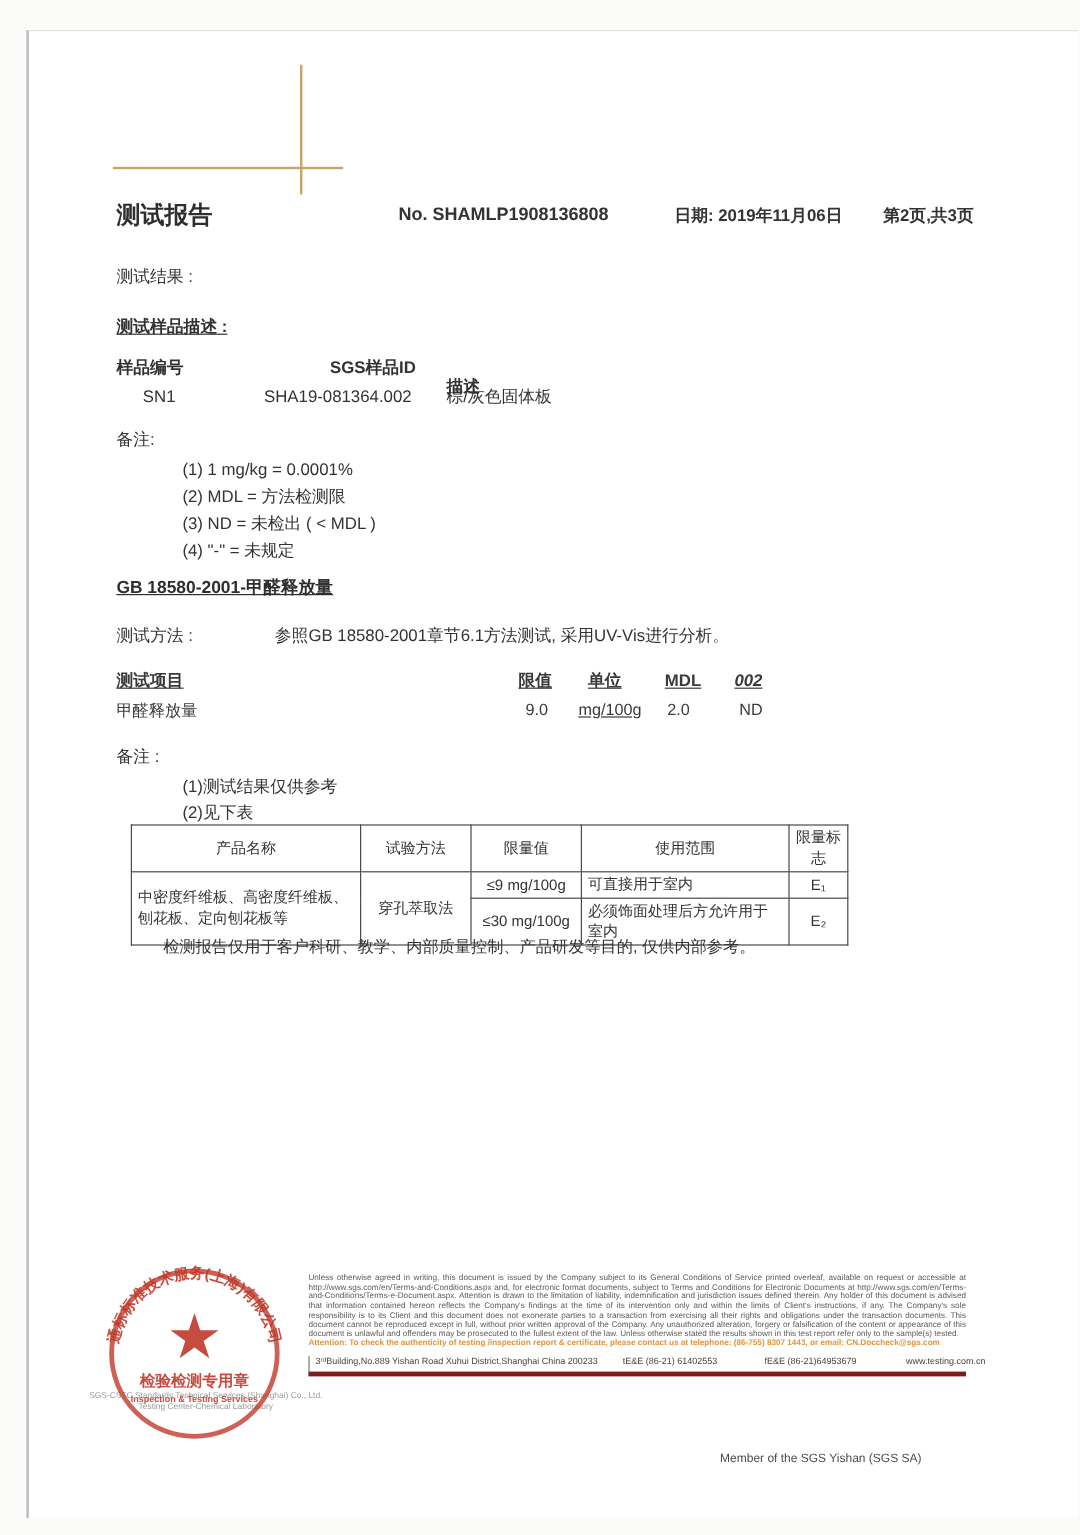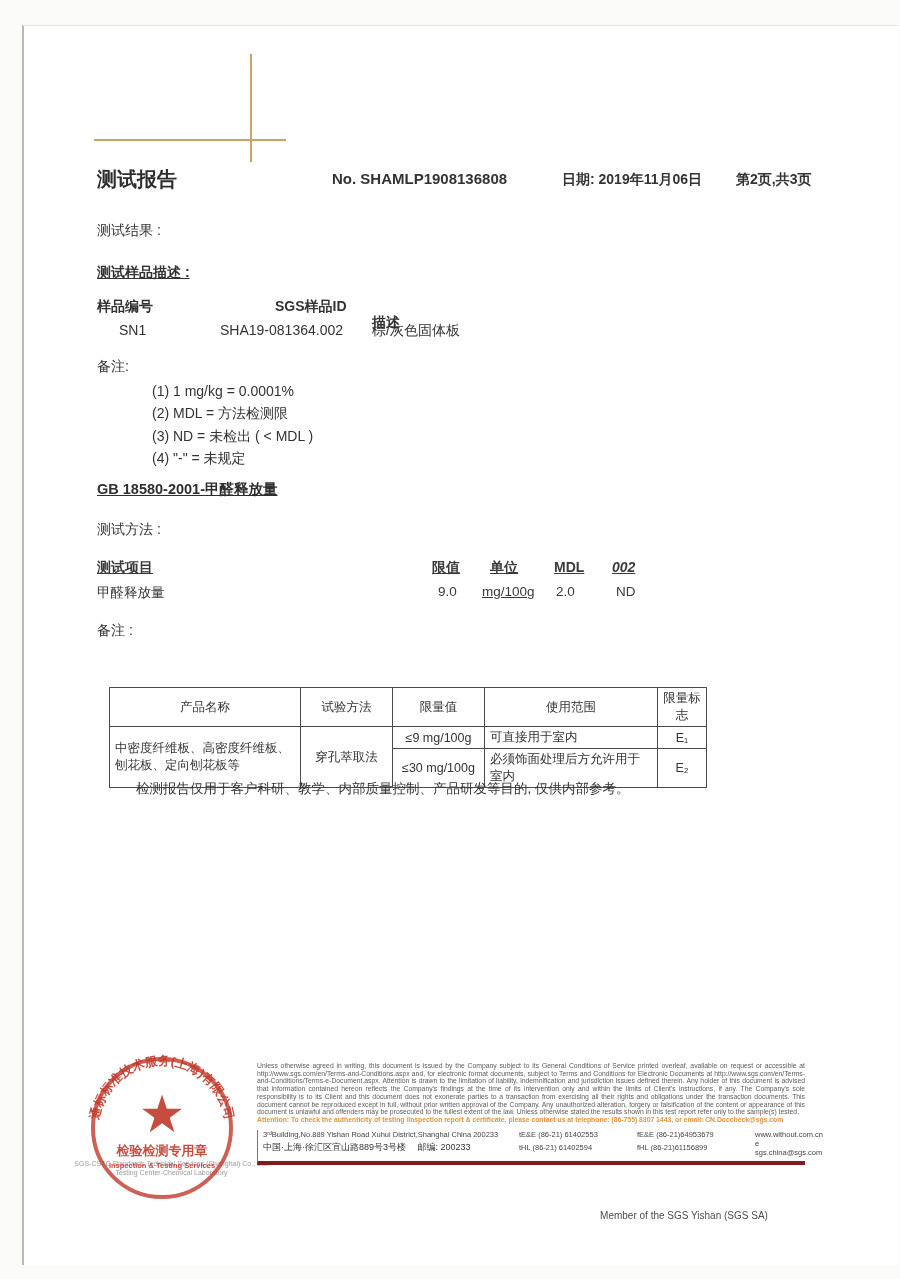--- a/index.html
+++ b/index.html
@@ -77,33 +77,38 @@
   <div class="abs label" style="left:73px; top:332px;">备注:</div>
   <div class="abs notes" style="left:128px; top:354px;">
     <div>(1) 1 mg/kg = 0.0001%</div>
     <div>(2) MDL = 方法检测限</div>
     <div>(3) ND = 未检出 ( &lt; MDL )</div>
     <div>(4) "-" = 未规定</div>
   </div>
 
   <div class="abs gb-heading" style="left:73px; top:454px;">GB 18580-2001-甲醛释放量</div>
   <div class="abs label" style="left:73px; top:495px;">测试方法 :</div>
+  <div class="abs label" style="left:205px; top:495px;">参照GB 18580-2001章节6.1方法测试, 采用UV-Vis进行分析。</div>
 
   <div class="abs rt-head" style="left:73px; top:533px;">测试项目</div>
   <div class="abs rt-head" style="left:408px; top:533px;">限值</div>
   <div class="abs rt-head" style="left:466px; top:533px;">单位</div>
   <div class="abs rt-head" style="left:530px; top:533px;">MDL</div>
   <div class="abs rt-head it" style="left:588px; top:533px;">002</div>
   <div class="abs rt-cell" style="left:73px; top:558px;">甲醛释放量</div>
   <div class="abs rt-cell" style="left:414px; top:558px;">9.0</div>
   <div class="abs rt-cell" style="left:458px; top:558px;text-decoration:underline;">mg/100g</div>
   <div class="abs rt-cell" style="left:532px; top:558px;">2.0</div>
   <div class="abs rt-cell" style="left:592px; top:558px;">ND</div>
 
   <div class="abs label" style="left:73px; top:596px;">备注 :</div>
+  <div class="abs notes" style="left:128px; top:618px;">
+    <div>(1)测试结果仅供参考</div>
+    <div>(2)见下表</div>
+  </div>
 
   <table class="limit abs" style="left:85px; top:661px; width:597px;">
     <colgroup>
         <col style="width:191px">
         <col style="width:92px">
         <col style="width:92px">
         <col style="width:173px">
         <col style="width:49px">
       </colgroup>
     <tbody>
@@ -150,26 +155,20 @@
   </svg>
 
   <div class="abs footer-text" style="left:233px; top:1036px;">
     <div class="legal">Unless otherwise agreed in writing, this document is issued by the Company subject to its General Conditions of Service printed overleaf, available on request or accessible at http://www.sgs.com/en/Terms-and-Conditions.aspx and, for electronic format documents, subject to Terms and Conditions for Electronic Documents at http://www.sgs.com/en/Terms-and-Conditions/Terms-e-Document.aspx. Attention is drawn to the limitation of liability, indemnification and jurisdiction issues defined therein. Any holder of this document is advised that information contained hereon reflects the Company's findings at the time of its intervention only and within the limits of Client's instructions, if any. The Company's sole responsibility is to its Client and this document does not exonerate parties to a transaction from exercising all their rights and obligations under the transaction documents. This document cannot be reproduced except in full, without prior written approval of the Company. Any unauthorized alteration, forgery or falsification of the content or appearance of this document is unlawful and offenders may be prosecuted to the fullest extent of the law. Unless otherwise stated the results shown in this test report refer only to the sample(s) tested.</div>
     <div class="attention">Attention: To check the authenticity of testing /inspection report &amp; certificate, please contact us at telephone: (86-755) 8307 1443, or email: CN.Doccheck@sgs.com</div>
     <div class="addr-block">
       <div class="addr-row">
         <div class="addr-en">3ʳᵈBuilding,No.889 Yishan Road Xuhui District,Shanghai China   200233</div>
         <div class="addr-tel">tE&amp;E (86-21) 61402553</div>
         <div class="addr-tel">fE&amp;E (86-21)64953679</div>
-        <div class="addr-web">www.without.com.cn</div>
-      </div>
-      <div class="addr-row">
-        <div class="addr-cn">中国·上海·徐汇区宜山路889号3号楼　 邮编: 200233</div>
-        <div class="addr-tel">tHL (86-21) 61402594</div>
-        <div class="addr-tel">fHL (86-21)61156899</div>
-        <div class="addr-web">e sgs.china@sgs.com</div>
+        <div class="addr-web">www.testing.com.cn</div>
       </div>
     </div>
   </div>
 
   <div class="abs member" style="left:470px; top:1184px; width:380px; text-align:center;">Member of the SGS Yishan (SGS SA)</div>
 
 </div>
 
 </body></html>

